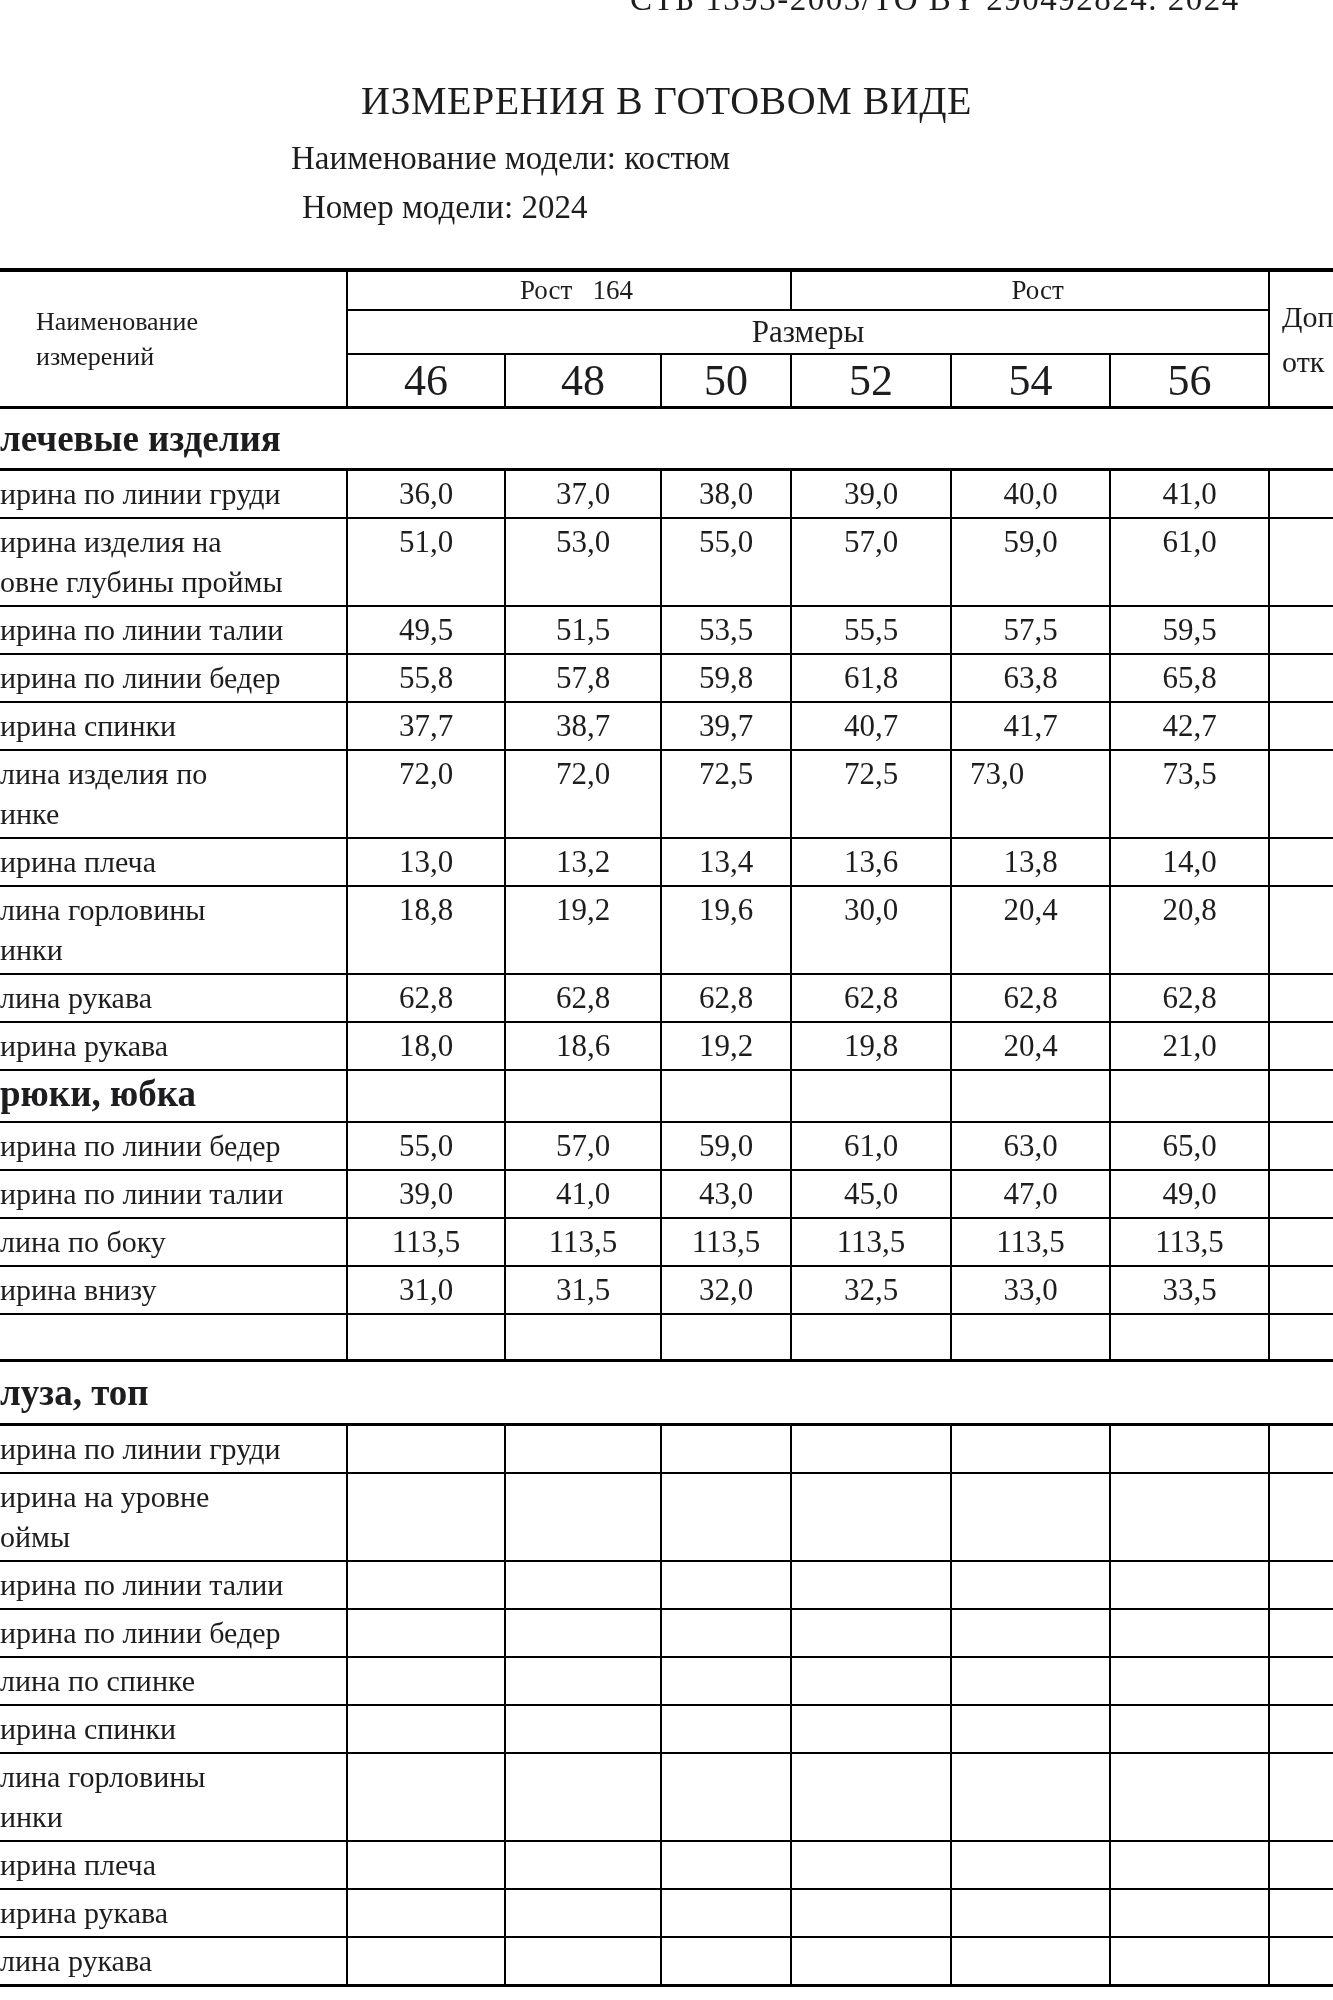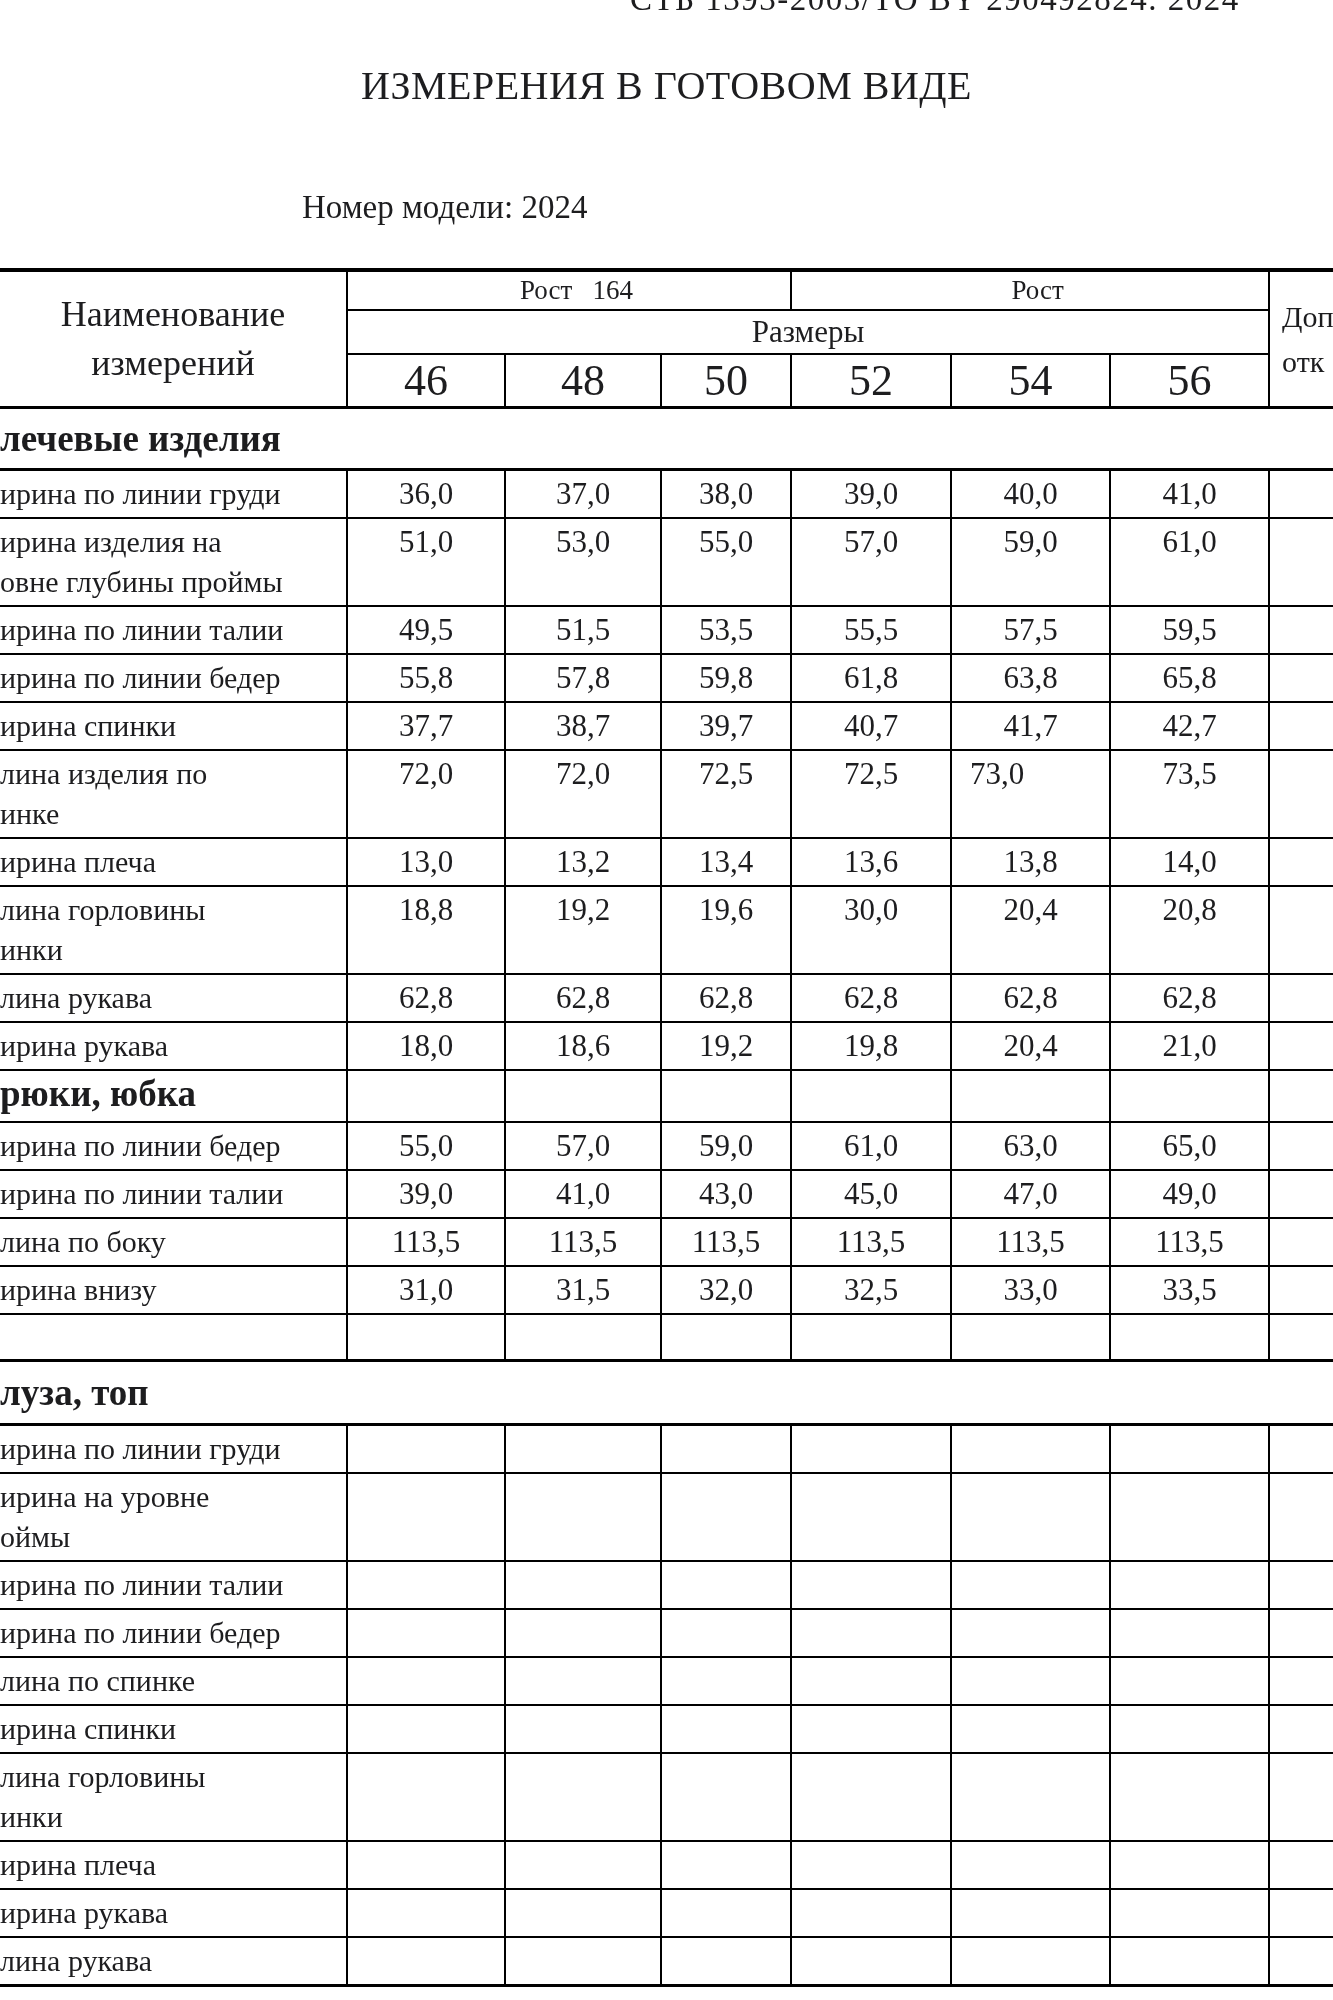--- a/index.html
+++ b/index.html
@@ -4,41 +4,41 @@
 <style>
   html,body{margin:0;padding:0;}
   body{
     width:1333px;height:2000px;overflow:hidden;background:#ffffff;
     font-family:"Liberation Serif","DejaVu Serif",serif;color:#1d1d1f;
   }
   .sheet{position:relative;width:1333px;height:2000px;overflow:hidden;background:#ffffff;}
 
   
   .doc-ref{position:absolute;top:-19px;left:630px;font-size:33px;letter-spacing:1.5px;white-space:pre;}
-  .title{position:absolute;top:62px;left:0;width:1333px;text-align:center;font-size:40px;letter-spacing:0.5px;white-space:pre;}
+  .title{position:absolute;top:77px;left:0;width:1333px;text-align:center;font-size:40px;letter-spacing:0.5px;white-space:pre;}
   .model-name{position:absolute;top:140px;left:291px;font-size:33px;white-space:pre;}
   .model-num{position:absolute;top:189px;left:302px;font-size:33px;white-space:pre;}
 
   
   .tablewrap{position:absolute;top:268px;left:0;width:1397px;}
   table{border-collapse:collapse;table-layout:fixed;width:1397px;}
   col.c-lab{width:347px;}
   col.c-46{width:158px;} col.c-48{width:156px;} col.c-50{width:130px;}
   col.c-52{width:160px;} col.c-54{width:159px;} col.c-56{width:159px;}
   col.c-tol{width:128px;}
 
   table.hdr{border-top:4px solid #000;border-bottom:3px solid #000;}
   table.data{border-top:3px solid #000;border-bottom:3px solid #000;}
   td{border:2px solid #000;padding:0;background:#fff;}
   tr > td:first-child{border-left:none;}
   tr > td:last-child{border-right:none;}
 
   
   tr.hr1{height:40px;} tr.hr2{height:44px;} tr.hr3{height:41px;}
-  td.h-meas{text-align:center;vertical-align:middle;font-size:36px;line-height:1.35;white-space:pre-line;}
+  td.h-meas{text-align:left;vertical-align:middle;font-size:26px;line-height:1.35;white-space:pre-line;padding-left:36px;}
   td.h-rost{text-align:center;vertical-align:middle;font-size:27px;padding-left:15px;white-space:pre;}
   td.h-razm{text-align:center;vertical-align:middle;font-size:31px;}
   td.h-size{text-align:center;vertical-align:middle;font-size:44px;}
   td.h-tol{text-align:left;vertical-align:middle;font-size:30px;line-height:1.5;padding-left:12px;white-space:pre-line;}
 
   
   .band{height:59px;display:flex;align-items:center;font-weight:bold;font-size:37px;white-space:pre;overflow:hidden;}
   .band.b2{height:61px;}
 
   
@@ -50,20 +50,21 @@
   tr.band-row{height:52px;}
   tr.band-row td.lab{font-weight:bold;font-size:37px;line-height:44px;vertical-align:middle;padding:0 6px 4px 0;white-space:pre;}
 </style>
 </head>
 <body>
 
 <div class="sheet">
 
   <div class="doc-ref">СТБ 1393-2003/ТО BY 290492824. 2024</div>
   <div class="title">ИЗМЕРЕНИЯ В ГОТОВОМ ВИДЕ</div>
+  <div class="model-name">Наименование модели: костюм</div>
   <div class="model-num">Номер модели: 2024</div>
 
   <div class="tablewrap">
 
     <table class="hdr">
       <colgroup>
         <col class="c-lab">
           <col class="c-46">
           <col class="c-48">
           <col class="c-50">

